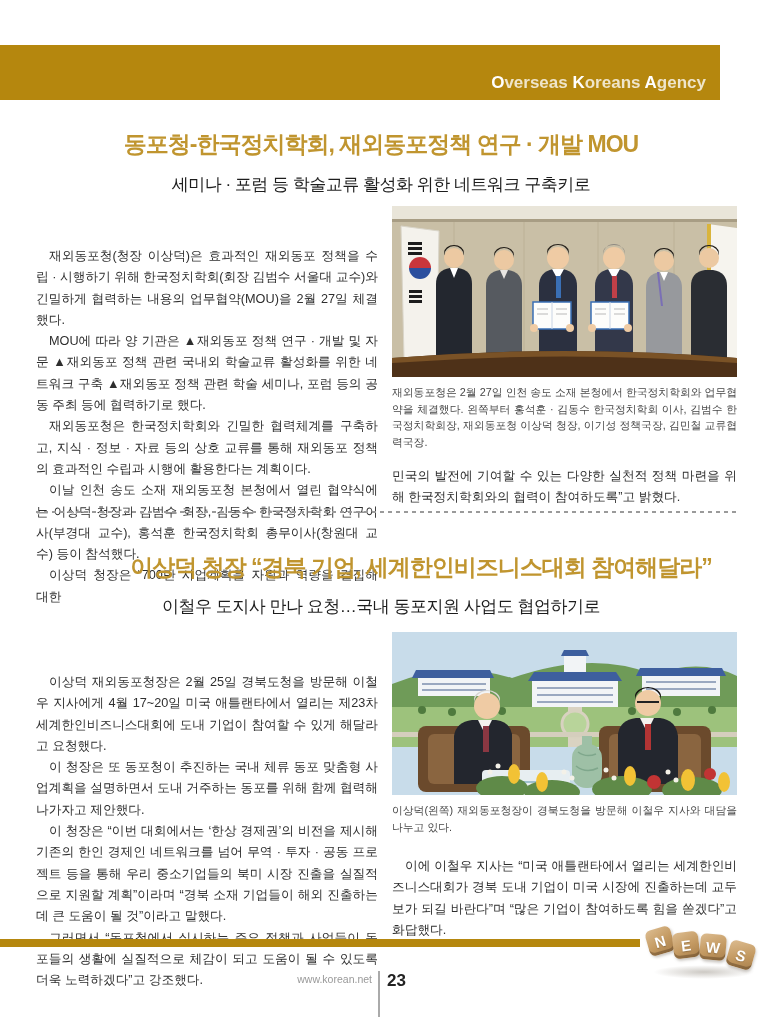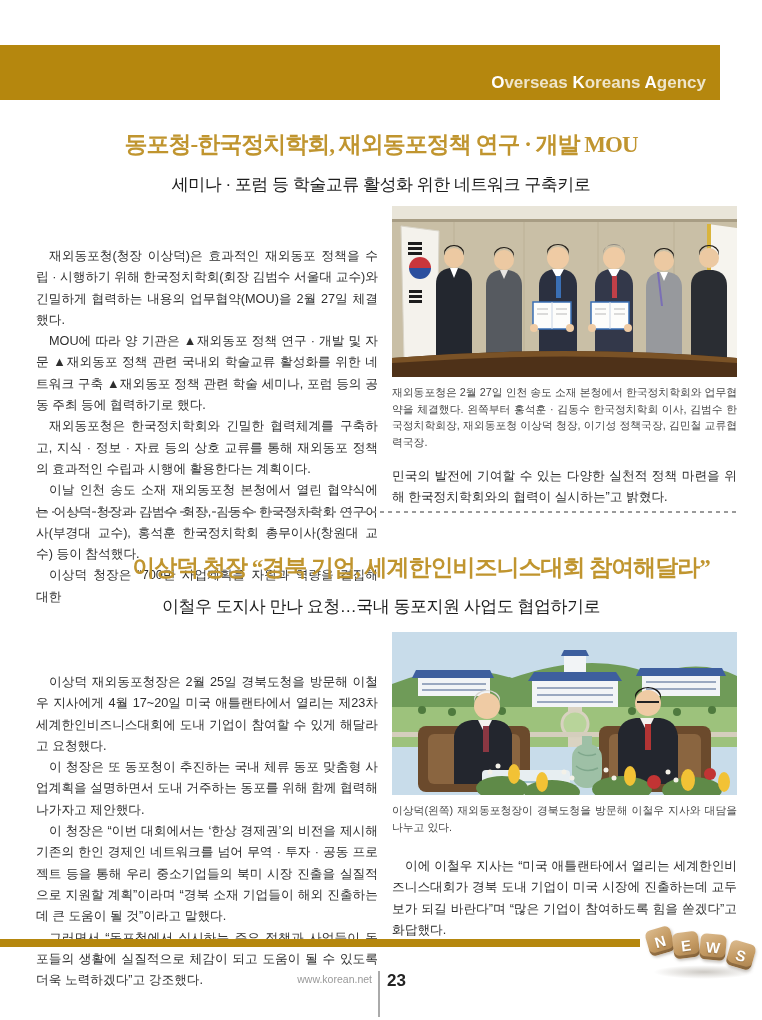--- a/index.html
+++ b/index.html
@@ -7,21 +7,21 @@
         font-family:"Liberation Sans", sans-serif;}
 
   
   .band{position:absolute;left:0;top:45px;width:720px;height:55px;background:#B5870E;
         display:flex;align-items:flex-end;justify-content:flex-end;padding:0 14px 7px 0;box-sizing:border-box;}
   .band .cap{color:#ffffff;font-weight:bold;font-size:17px;}
   .band .rest{color:rgba(255,255,255,0.78);font-size:17px;font-weight:bold;}
 
   
   .headline{position:absolute;left:0;width:762px;text-align:center;font-weight:bold;
-            color:#C0952F;font-size:23px;letter-spacing:-1px;font-family:Liberation Serif, serif;}
+            color:#C0952F;font-size:23px;letter-spacing:-1px;}
   .subhead{position:absolute;left:0;width:762px;text-align:center;font-size:17px;
            color:#1d1d1d;font-weight:400;letter-spacing:-0.5px;}
 
   
   .col{position:absolute;}
   .col-l{left:36px;width:342px;margin-top:40px;}
   .col-r{left:392px;width:345px;}
   p.body{margin:0;font-size:12.7px;line-height:21.3px;text-align:justify;
          color:#2e2e2e;text-indent:13px;}
   p.body.cont{text-indent:0;}
@@ -153,21 +153,21 @@
             <circle cx="178" cy="122" r="4" fill="#EFCBA4"></circle>
           <circle cx="200" cy="122" r="4" fill="#EFCBA4"></circle>
             <circle cx="236" cy="122" r="4" fill="#EFCBA4"></circle>
         </g>
 
         <path d="M0,152 Q172,138 345,152 L345,171 L0,171 Z" fill="#4E3118"></path>
         <path d="M0,152 Q172,138 345,152 L345,157 Q172,144 0,157 Z" fill="#7A5226"></path>
       </svg>
     </div>
     <p class="caption">재외동포청은 2월 27일 인천 송도 소재 본청에서 한국정치학회와 업무협약을 체결했다. 왼쪽부터 홍석훈 · 김동수 한국정치학회 이사, 김범수 한국정치학회장, 재외동포청 이상덕 청장, 이기성 정책국장, 김민철 교류협력국장.</p>
-    <p class="body cont" style="margin-top:16px;">민국의 발전에 기여할 수 있는 다양한 실천적 정책 마련을 위해 한국정치학회와의 협력이 실시하는”고 밝혔다.</p>
+    <p class="body cont" style="margin-top:16px;">민국의 발전에 기여할 수 있는 다양한 실천적 정책 마련을 위해 한국정치학회와의 협력이 참여하도록”고 밝혔다.</p>
   </div>
 
   <div class="dash-divider"></div>
 
   <div class="headline" style="top:552px;padding-left:40px;">이상덕 청장 “경북 기업, 세계한인비즈니스대회 참여해달라”</div>
   <div class="subhead" style="top:595px;">이철우 도지사 만나 요청…국내 동포지원 사업도 협업하기로</div>
 
   <div class="col col-l" style="top:632px;">
     <p class="body">이상덕 재외동포청장은 2월 25일 경북도청을 방문해 이철우 지사에게 4월 17~20일 미국 애틀랜타에서 열리는 제23차 세계한인비즈니스대회에 도내 기업이 참여할 수 있게 해달라고 요청했다.</p>
     <p class="body">이 청장은 또 동포청이 추진하는 국내 체류 동포 맞춤형 사업계획을 설명하면서 도내 거주하는 동포를 위해 함께 협력해 나가자고 제안했다.</p>

